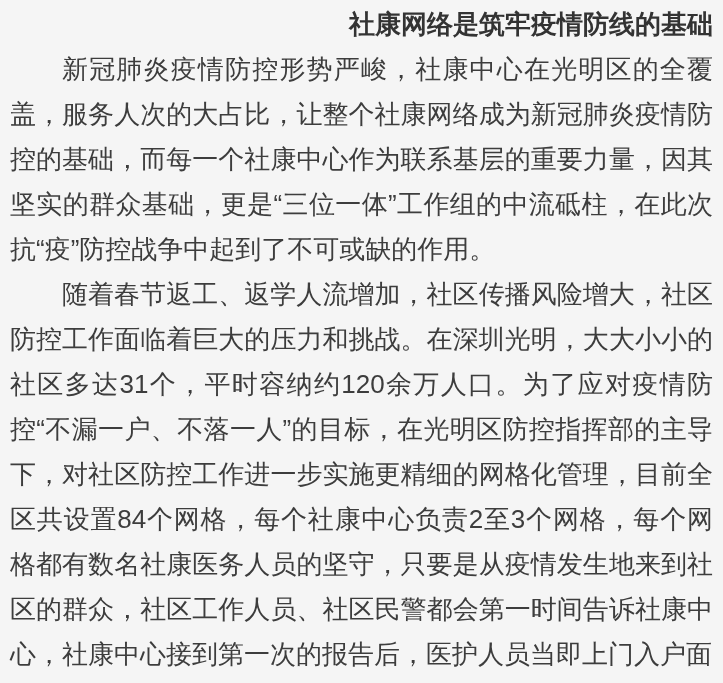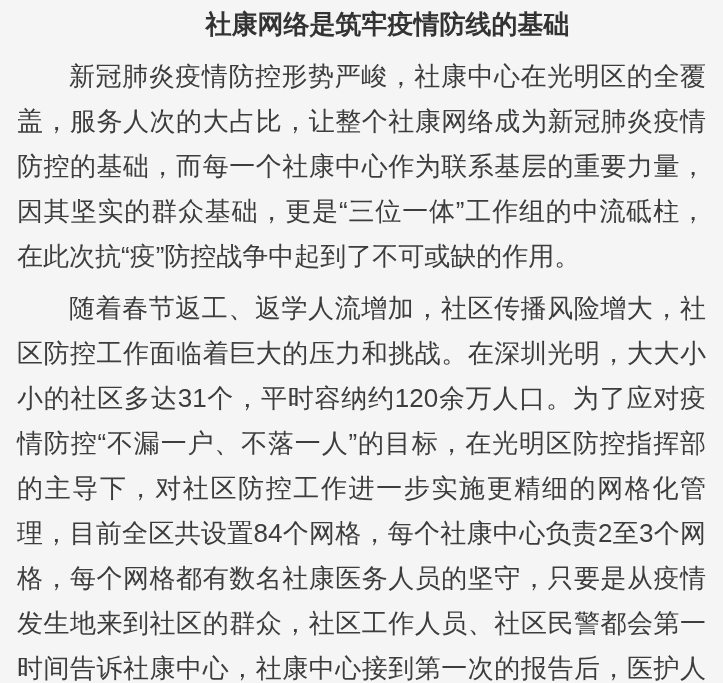--- a/index.html
+++ b/index.html
@@ -26,24 +26,24 @@
       letter-spacing: 0;
     }
     .article h1 {
       margin: 0;
       padding: 0;
       font-size: 26px;
       line-height: 45px;
       font-weight: 700;
       color: #333333;
       text-indent: 2em;
-      text-align: center;
+      text-align: right;
     }
     .article p {
-      margin: 7px;
+      margin: 0;
       padding: 0;
       text-indent: 2em;
       word-break: break-all;
     }
   </style>
 </head>
 <body>
 
 <div class="article">
   <h1>社康网络是筑牢疫情防线的基础</h1>

